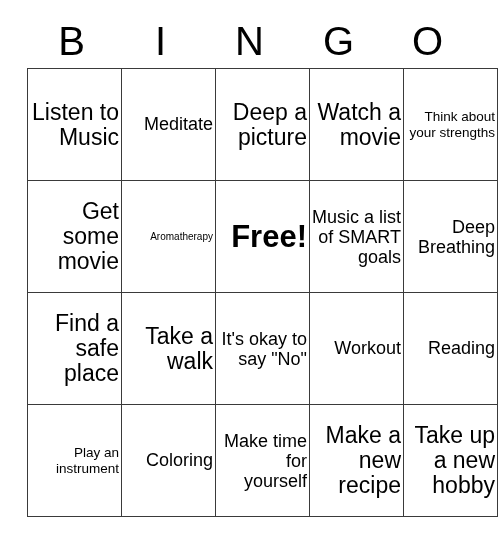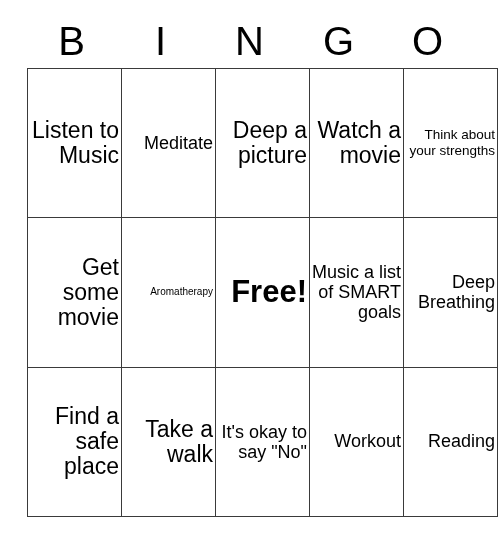--- a/index.html
+++ b/index.html
@@ -141,16 +141,33 @@
         <td>
             <span class="cell-text fs-sm">It's okay to say "No"</span>
           </td>
         <td>
             <span class="cell-text fs-md">Workout</span>
           </td>
         <td>
             <span class="cell-text fs-md">Reading</span>
           </td>
       </tr>
+      <tr>
+        <td>
+            <span class="cell-text fs-xs">Play an instrument</span>
+          </td>
+        <td>
+            <span class="cell-text fs-md">Coloring</span>
+          </td>
+        <td>
+            <span class="cell-text fs-sm">Make time for yourself</span>
+          </td>
+        <td>
+            <span class="cell-text fs-lg">Make a new recipe</span>
+          </td>
+        <td>
+            <span class="cell-text fs-lg">Take up a new hobby</span>
+          </td>
+      </tr>
     </tbody>
   </table>
 
 </div>
 
 </body></html>

